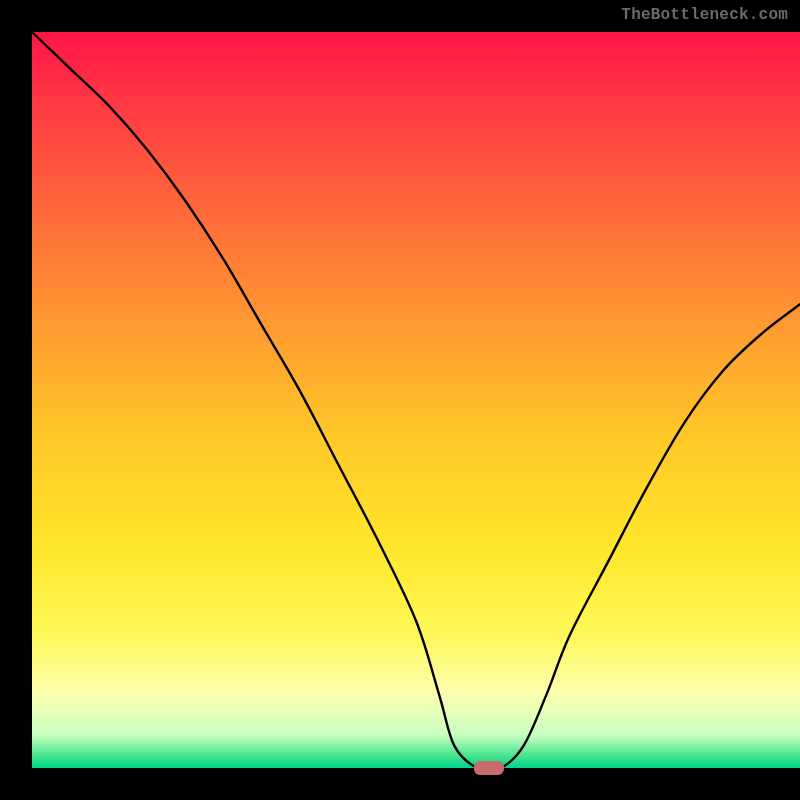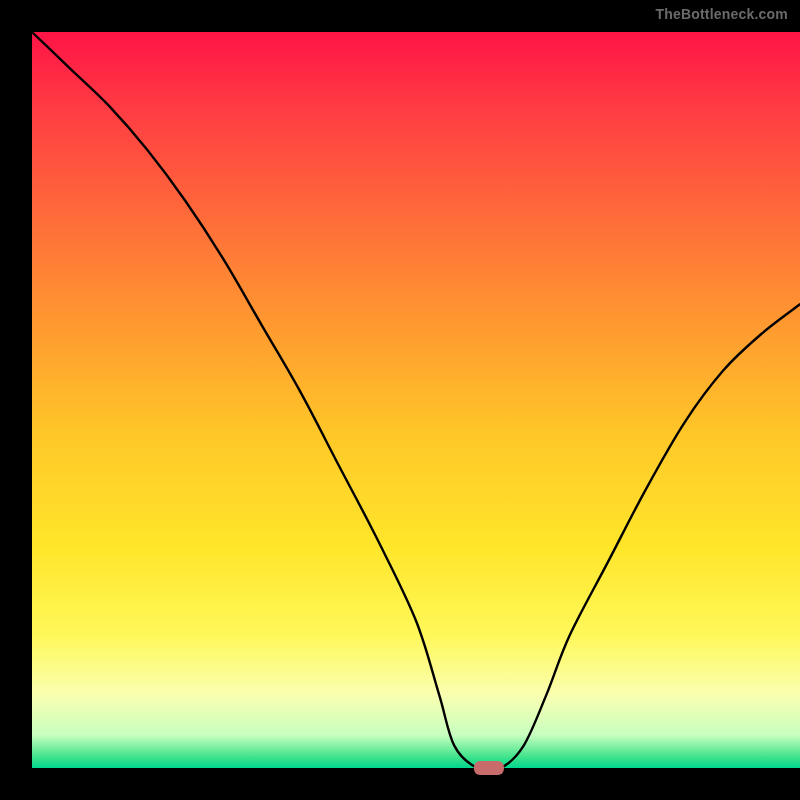--- a/index.html
+++ b/index.html
@@ -15,22 +15,22 @@
     width: 800px;
     height: 800px;
   }
   svg {
     display: block;
   }
   .watermark {
     position: absolute;
     top: 6px;
     right: 12px;
-    font-family: Liberation Sans, sans-serif;
-    font-size: 14px;
+    font-family: Liberation Mono, monospace;
+    font-size: 16px;
     font-weight: bold;
     color: #6a6a6a;
     letter-spacing: 0.2px;
   }
 </style>
 </head>
 <body>
 
 <div class="chart-container">
   <svg id="chart-svg" width="800" height="800" viewBox="0 0 800 800">

